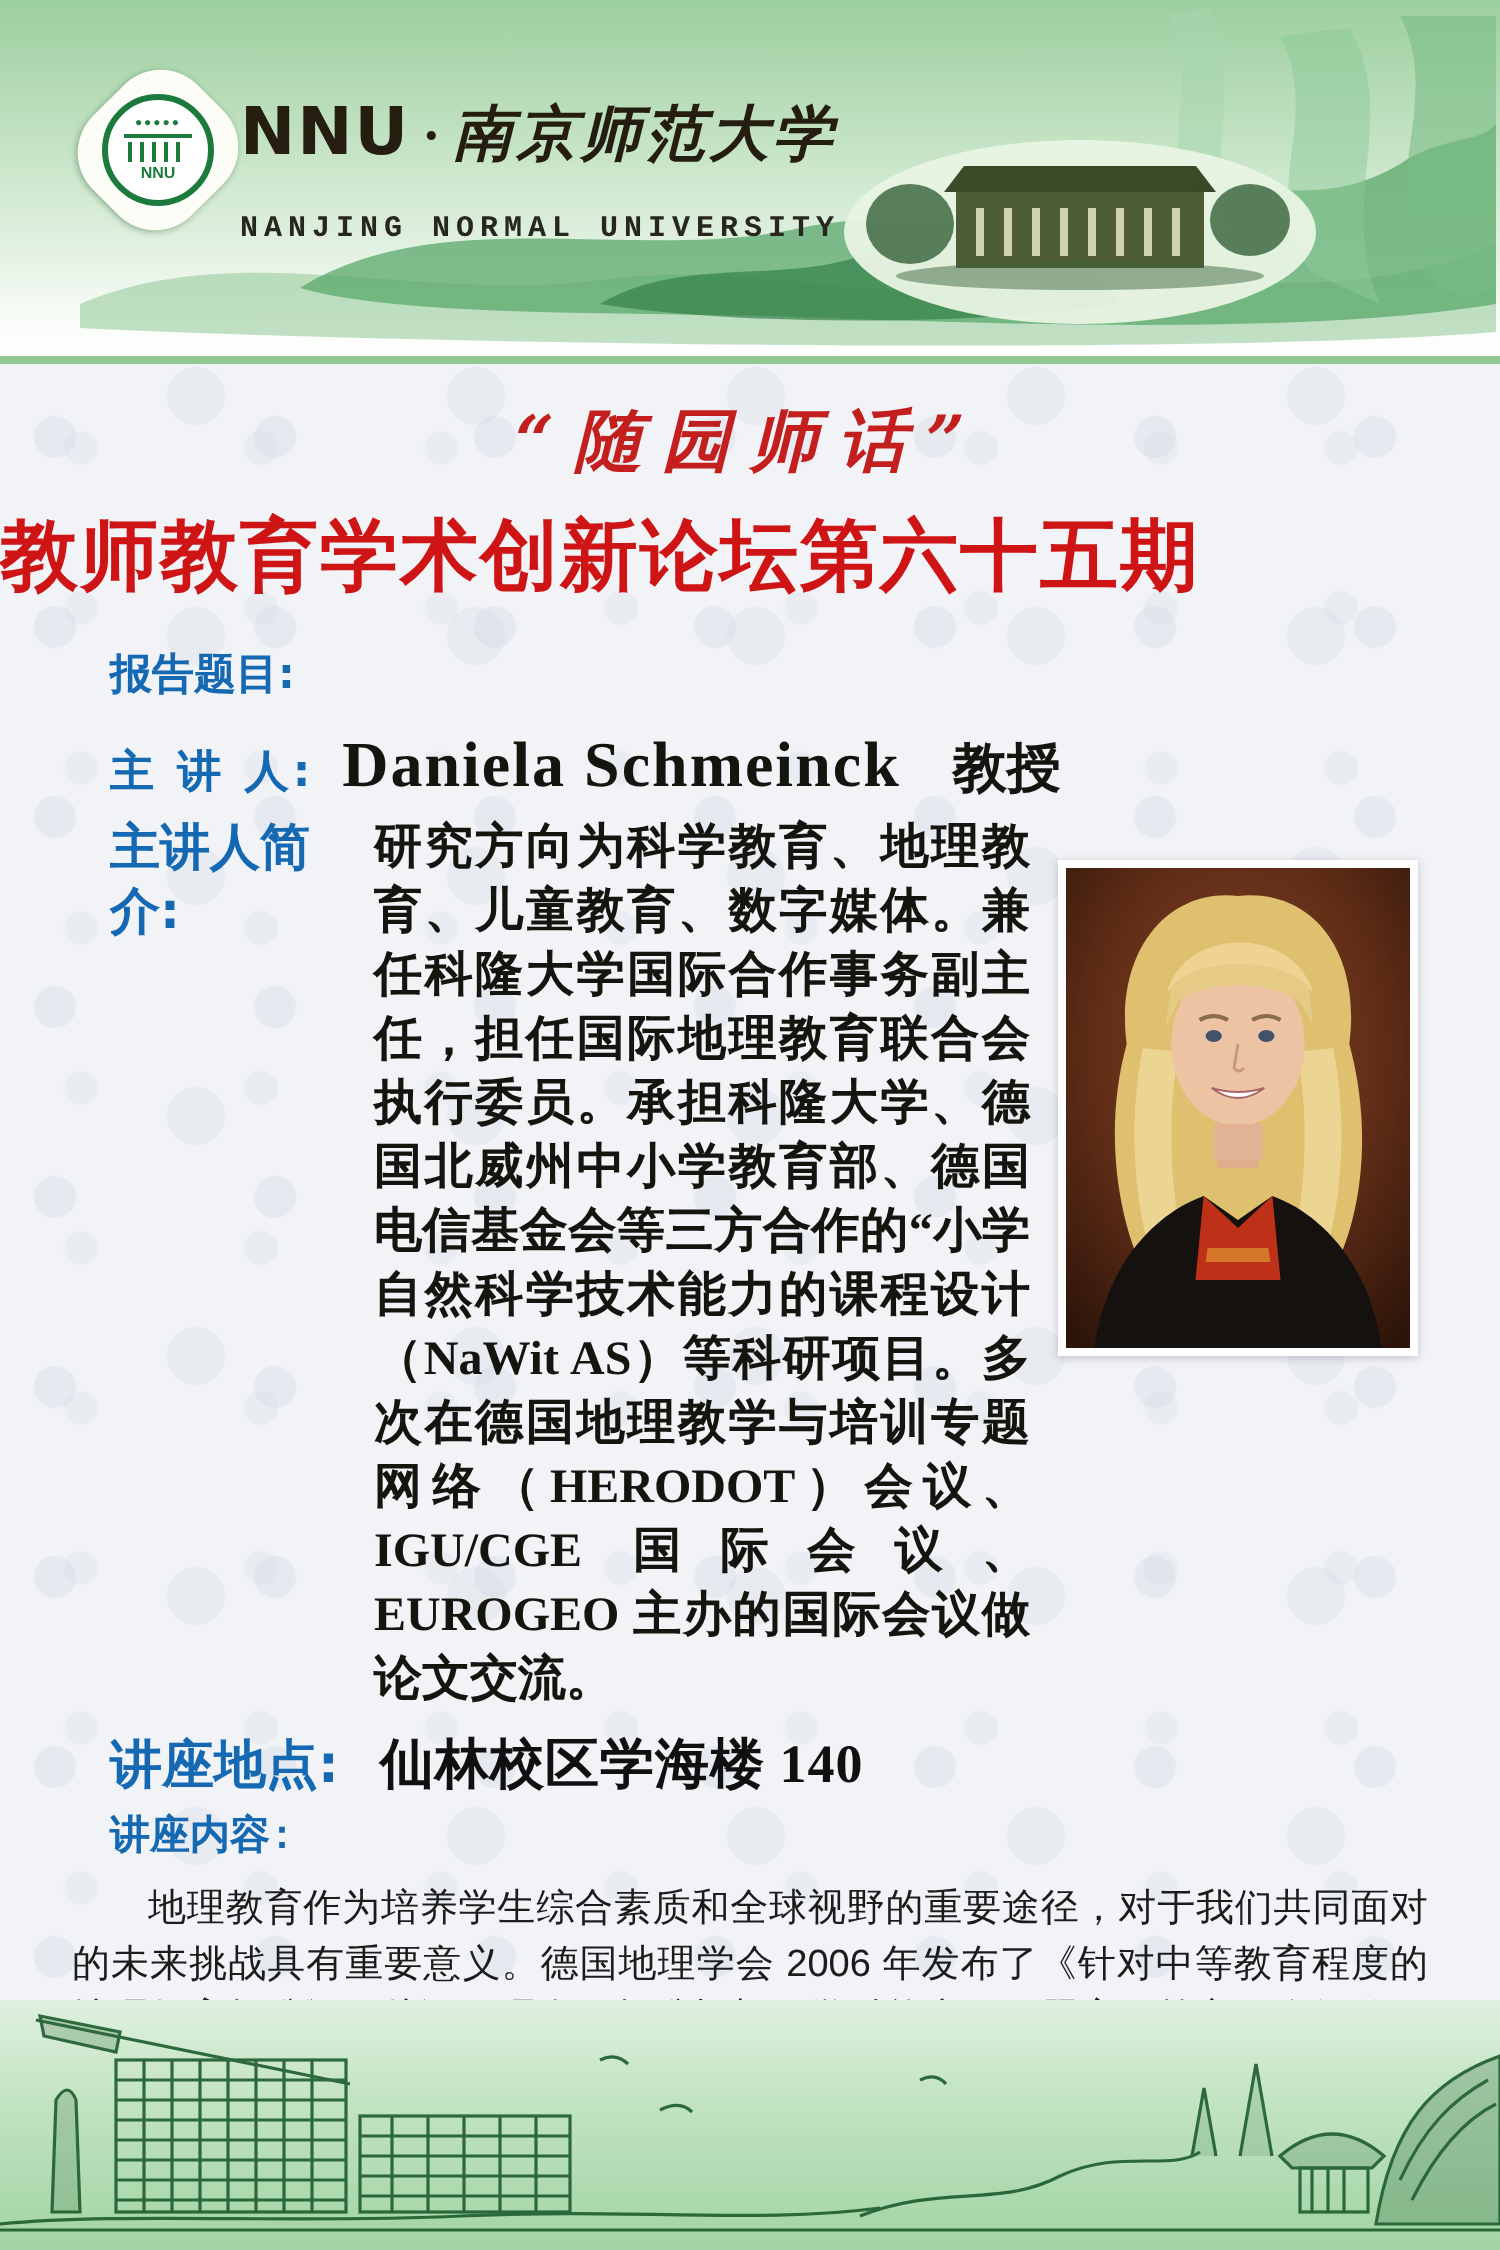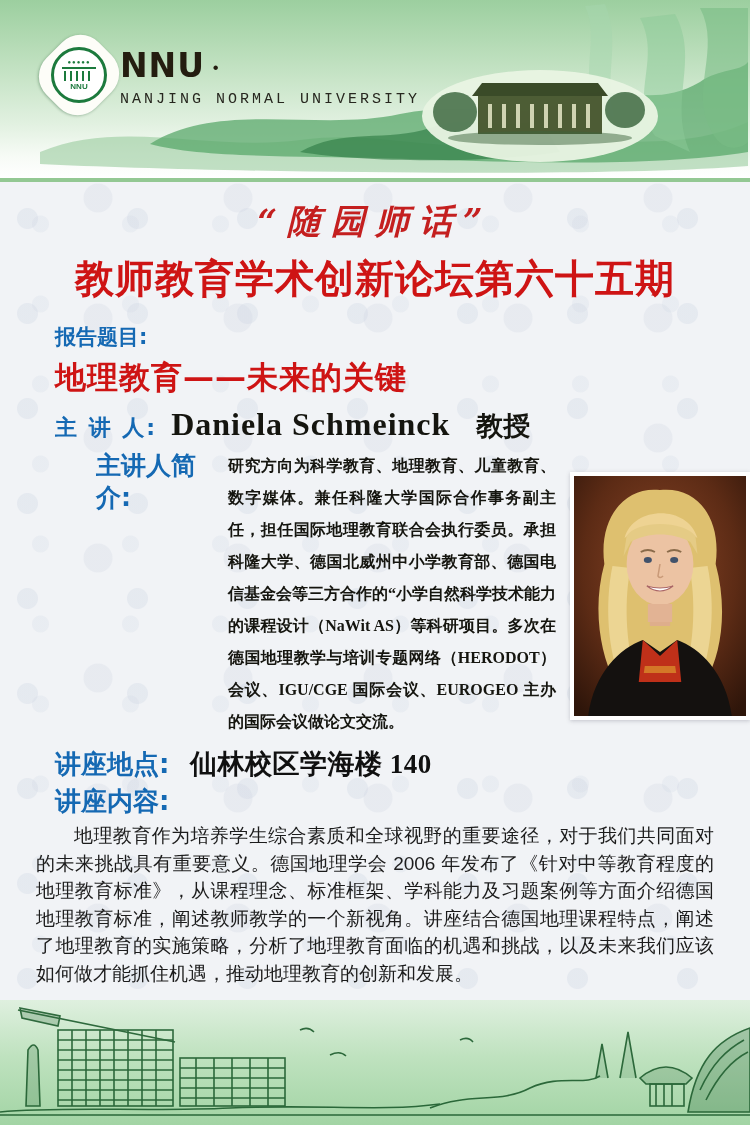--- a/index.html
+++ b/index.html
@@ -39,68 +39,68 @@
   .seal .arc{font-size:6px;color:#1c7a3d;letter-spacing:1px;line-height:6px;font-family:"Liberation Sans",sans-serif;}
   .seal .bldg{width:34px;height:14px;background:
       linear-gradient(#1c7a3d,#1c7a3d) 0 0/34px 2px no-repeat,
       repeating-linear-gradient(90deg,#1c7a3d 0 2px,transparent 2px 6px) 2px 4px/30px 10px no-repeat;}
   .seal .nnu{font-size:8px;font-weight:bold;color:#1c7a3d;line-height:8px;font-family:"Liberation Sans",sans-serif;}
   .brand{position:absolute;left:120px;top:46px;color:#241d10;}
   .brand-line1{display:flex;align-items:baseline;gap:6px;}
   .brand-en{font-family:"DejaVu Sans","Liberation Sans",sans-serif;font-weight:800;font-size:33px;letter-spacing:1px;}
   .brand-sep{font-size:28px;font-weight:bold;}
   .brand-zh{font-family:"DejaVu Serif","Liberation Serif",serif;font-weight:700;font-style:italic;font-size:30px;letter-spacing:2px;}
-  .brand-line2{margin-top:6px;font-family:"Liberation Mono","DejaVu Sans Mono",monospace;
-    font-size:15px;letter-spacing:3px;color:#27271f;font-weight:400;}
+  .brand-line2{margin-top:18px;font-family:"Liberation Mono","DejaVu Sans Mono",monospace;
+    font-size:15px;letter-spacing:3px;color:#27271f;font-weight:700;}
 
   
   .main{position:relative;height:818px;padding:0;}
   .series-title{
     margin:14px auto 0;text-align:center;
     color:#c41f1f;font-weight:900;font-size:34px;line-height:50px;letter-spacing:10px;
     font-family:"DejaVu Serif","Liberation Serif",serif;font-style:italic;
   }
   .forum-title{
-    margin:8px auto 0;text-align:center;
+    margin:8px auto 0;
     color:#ce1414;font-weight:900;font-size:39px;line-height:48px;letter-spacing:1px;
     font-family:"DejaVu Serif","Liberation Serif",serif;
   }
   .label-blue{
     color:#1569b3;font-weight:800;font-family:"DejaVu Sans","Liberation Sans",sans-serif;
   }
   .report-label{margin:20px 0 0 55px;font-size:21px;line-height:30px;}
   .report-title{
     margin:8px 0 0 55px;color:#ce1414;font-weight:900;font-size:31px;line-height:34px;
     font-family:"DejaVu Serif","Liberation Serif",serif;letter-spacing:1px;
   }
   .speaker-row{margin:12px 0 0 55px;display:flex;align-items:baseline;gap:14px;}
   .speaker-row .label-blue{font-size:22px;letter-spacing:2px;}
   .speaker-name{font-size:32px;font-weight:700;color:#15150f;letter-spacing:1px;}
   .speaker-suffix{font-size:27px;font-weight:700;color:#15150f;margin-left:12px;}
 
-  .bio-row{margin:6px 0 0 55px;display:flex;align-items:flex-start;justify-content:flex-end;}
+  .bio-row{margin:6px 0 0 55px;display:flex;align-items:flex-start;}
   .bio-label{width:132px;font-size:25px;line-height:32px;flex:none;}
   .bio-text{
     flex:1;max-width:328px;margin:0;color:#15150f;
-    font-size:16px;line-height:32px;font-weight:600;text-align:justify;
+    font-size:24px;line-height:32px;font-weight:600;text-align:justify;
     font-family:"Liberation Serif","DejaVu Serif",serif;
   }
   .photo{
     flex:none;margin-left:14px;margin-top:22px;
     width:172px;height:240px;background:#fff;padding:4px;
     box-shadow:0 1px 4px rgba(60,60,80,.25);
   }
   .photo svg{display:block;width:100%;height:100%;}
 
   .info-row{margin:8px 0 0 55px;display:flex;align-items:baseline;}
   .info-row + .info-row{margin-top:14px;}
   .info-label{width:135px;flex:none;font-size:26px;line-height:36px;}
   .info-value{font-size:27px;line-height:36px;font-weight:800;color:#101010;
     font-family:"Liberation Serif","DejaVu Serif",serif;letter-spacing:.5px;}
-  .content-label{margin:4px 0 0 55px;font-size:26px;line-height:30px;}
+  .content-label{margin:4px 0 0 55px;font-size:20px;line-height:30px;font-family:Liberation Mono, monospace;}
   .content-paragraph{
     margin:6px 36px 0 36px;color:#1c1c1c;
     font-size:19px;line-height:27.5px;text-align:justify;text-indent:2em;
     font-family:"Liberation Sans","DejaVu Sans",sans-serif;font-weight:500;
   }
 
   
   .footer{
     position:absolute;left:0;bottom:0;width:750px;height:125px;
     background:linear-gradient(180deg,#dff0df 0%,#bfe2bf 45%,#a2d4a4 100%);
@@ -146,32 +146,32 @@
         <div class="arc">●●●●●</div>
         <div class="bldg"></div>
         <div class="nnu">NNU</div>
       </div>
     </div>
 
     <div class="brand">
       <div class="brand-line1">
         <span class="brand-en">NNU</span>
         <span class="brand-sep">·</span>
+        <span class="brand-zh">南京师范大学</span>
       </div>
       <div class="brand-line2">NANJING NORMAL UNIVERSITY</div>
     </div>
   </header>
 
   <main class="main">
 
     <div class="series-title">“随园师话”</div>
     <h1 class="forum-title" style="margin-top:8px;margin-bottom:0;">教师教育学术创新论坛第六十五期</h1>
 
     <div class="label-blue report-label">报告题目:</div>
-    <div class="report-title">地理教育——未来的关键</div>
 
     <div class="speaker-row">
       <span class="label-blue">主 讲 人:</span>
       <span class="speaker-name">Daniela Schmeinck</span>
       <span class="speaker-suffix">教授</span>
     </div>
 
     <div class="bio-row">
       <div class="label-blue bio-label">主讲人简介:</div>
       <p class="bio-text">研究方向为科学教育、地理教育、儿童教育、数字媒体。兼任科隆大学国际合作事务副主任，担任国际地理教育联合会执行委员。承担科隆大学、德国北威州中小学教育部、德国电信基金会等三方合作的“小学自然科学技术能力的课程设计（NaWit AS）等科研项目。多次在德国地理教学与培训专题网络（HERODOT）会议、IGU/CGE 国际会议、EUROGEO 主办的国际会议做论文交流。</p>

